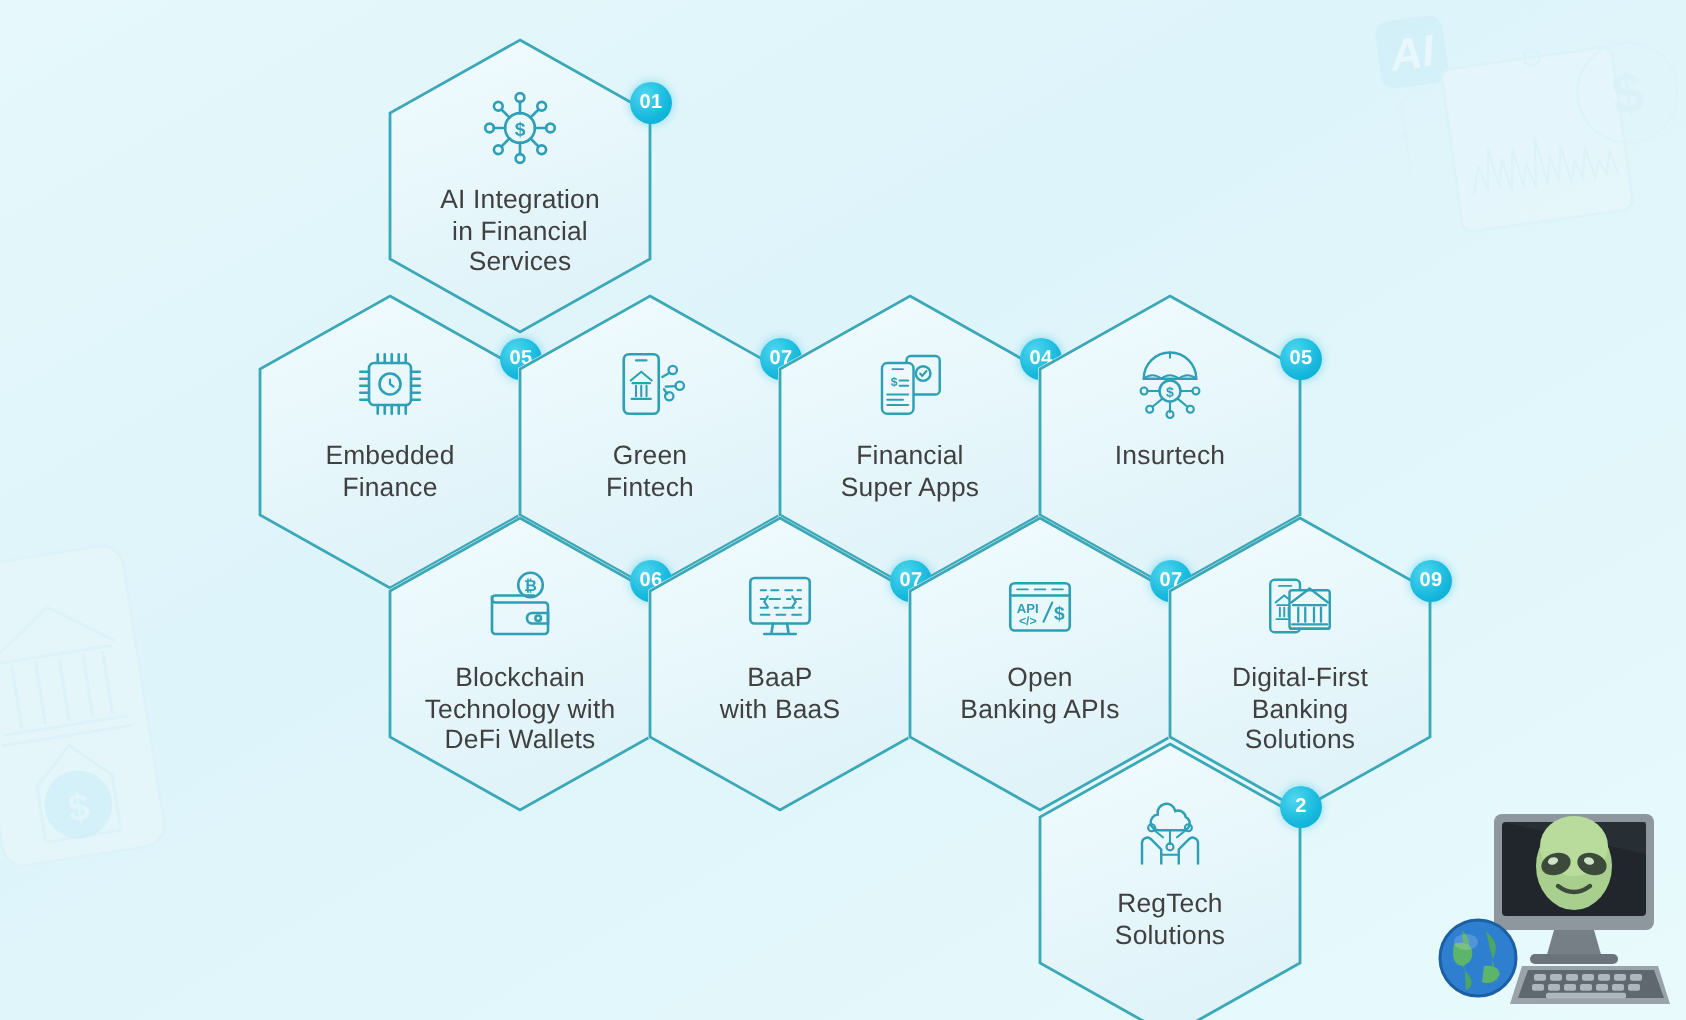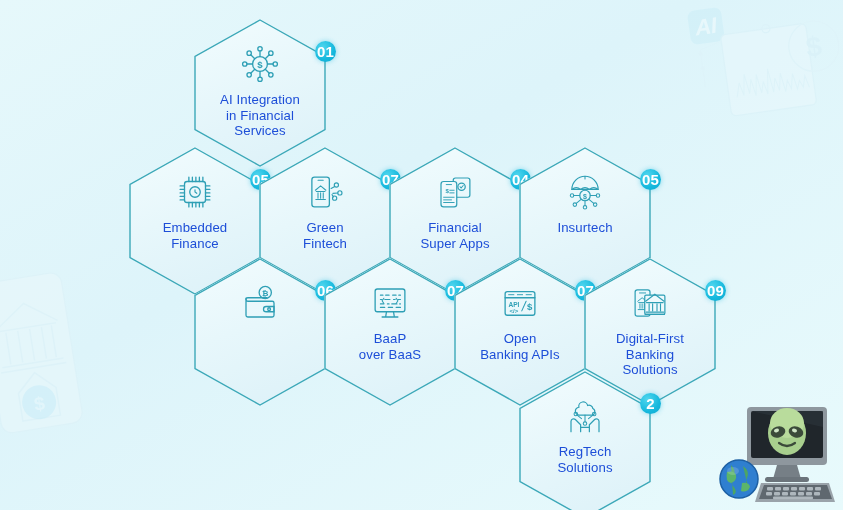--- a/index.html
+++ b/index.html
@@ -50,33 +50,33 @@
   }
   .hex-icon svg { width: 100%; height: 100%; display: block; }
 
   .hex-label {
     position: relative;
     margin-top: 7px;
     width: 118px;
     text-align: center;
     font-size: 13.2px;
     line-height: 15.5px;
-    color: #1d4ed8;
+    color: #404040;
     letter-spacing: .1px;
     white-space: pre-line;
   }
 
   
   .hex-badge {
     position: absolute;
     width: 21px; height: 21px;
     border-radius: 50%;
     background: radial-gradient(circle at 35% 30%, #4fd6ee 0%, #16b8dd 60%, #0fa8d0 100%);
     color: #ffffff;
-    font-size: 15px;
+    font-size: 10px;
     font-weight: 700;
     display: flex; align-items: center; justify-content: center;
     top: 22px; right: -10px;
     letter-spacing: .2px;
     box-shadow: 0 0 5px rgba(22,184,221,.45);
   }
 
   
   .alien-emoji { position: absolute; right: 8px; bottom: 6px; width: 118px; height: 105px; }
 </style>
@@ -260,20 +260,23 @@
       <svg viewBox="0 0 48 48" fill="none" stroke="#2e9fb5" stroke-width="1.5" stroke-linecap="round">
         <path d="M8 18 L8 38 A2 2 0 0 0 10 40 L38 40 A2 2 0 0 0 40 38 L40 24
                  A2 2 0 0 0 38 22 L10 22 A2 2 0 0 1 8 20 Z"></path>
         <path d="M8 20 A2 2 0 0 1 10 18 L32 18"></path>
         <path d="M31 28 L40 28 L40 34 L31 34 A3 3 0 0 1 31 28 Z"></path>
         <circle cx="34.4" cy="31" r="1.6"></circle>
         <circle cx="30" cy="12" r="7"></circle>
         <text x="30" y="15.6" font-family="Liberation Sans, sans-serif" font-size="9" font-weight="700" fill="#2e9fb5" stroke="none" text-anchor="middle">₿</text>
       </svg>
     </div>
+    <div class="hex-label">Blockchain
+Technology with
+DeFi Wallets</div>
     <div class="hex-badge">06</div>
   </div>
 
   <div class="hex" style="left:324px; top:258px;">
     <div class="hex-shape"></div>
     <svg class="hex-outline" viewBox="0 0 132 148" preserveAspectRatio="none">
       <polygon points="66,1 131,37.5 131,110.5 66,147 1,110.5 1,37.5"></polygon>
     </svg>
     <div class="hex-icon">
       <svg viewBox="0 0 48 48" fill="none" stroke="#2e9fb5" stroke-width="1.5" stroke-linecap="round">
@@ -285,21 +288,21 @@
           <path d="M13 25 L17 25 M21 25 L23 25 M26 25 L32 25 M35 25 L36 25"></path>
           <path d="M13 29 L18 29 M22 29 L27 29 M31 29 L36 29"></path>
         </g>
         <g stroke-width="1.2">
           <path d="M17 18.5 L15 21.5 L17 24.5"></path>
           <path d="M31 18.5 L33 21.5 L31 24.5"></path>
         </g>
       </svg>
     </div>
     <div class="hex-label">BaaP
-over BaaS</div>
+with BaaS</div>
     <div class="hex-badge">07</div>
   </div>
 
   <div class="hex" style="left:454px; top:258px;">
     <div class="hex-shape"></div>
     <svg class="hex-outline" viewBox="0 0 132 148" preserveAspectRatio="none">
       <polygon points="66,1 131,37.5 131,110.5 66,147 1,110.5 1,37.5"></polygon>
     </svg>
     <div class="hex-icon">
       <svg viewBox="0 0 48 48" fill="none" stroke="#2e9fb5" stroke-width="1.5" stroke-linecap="round">

